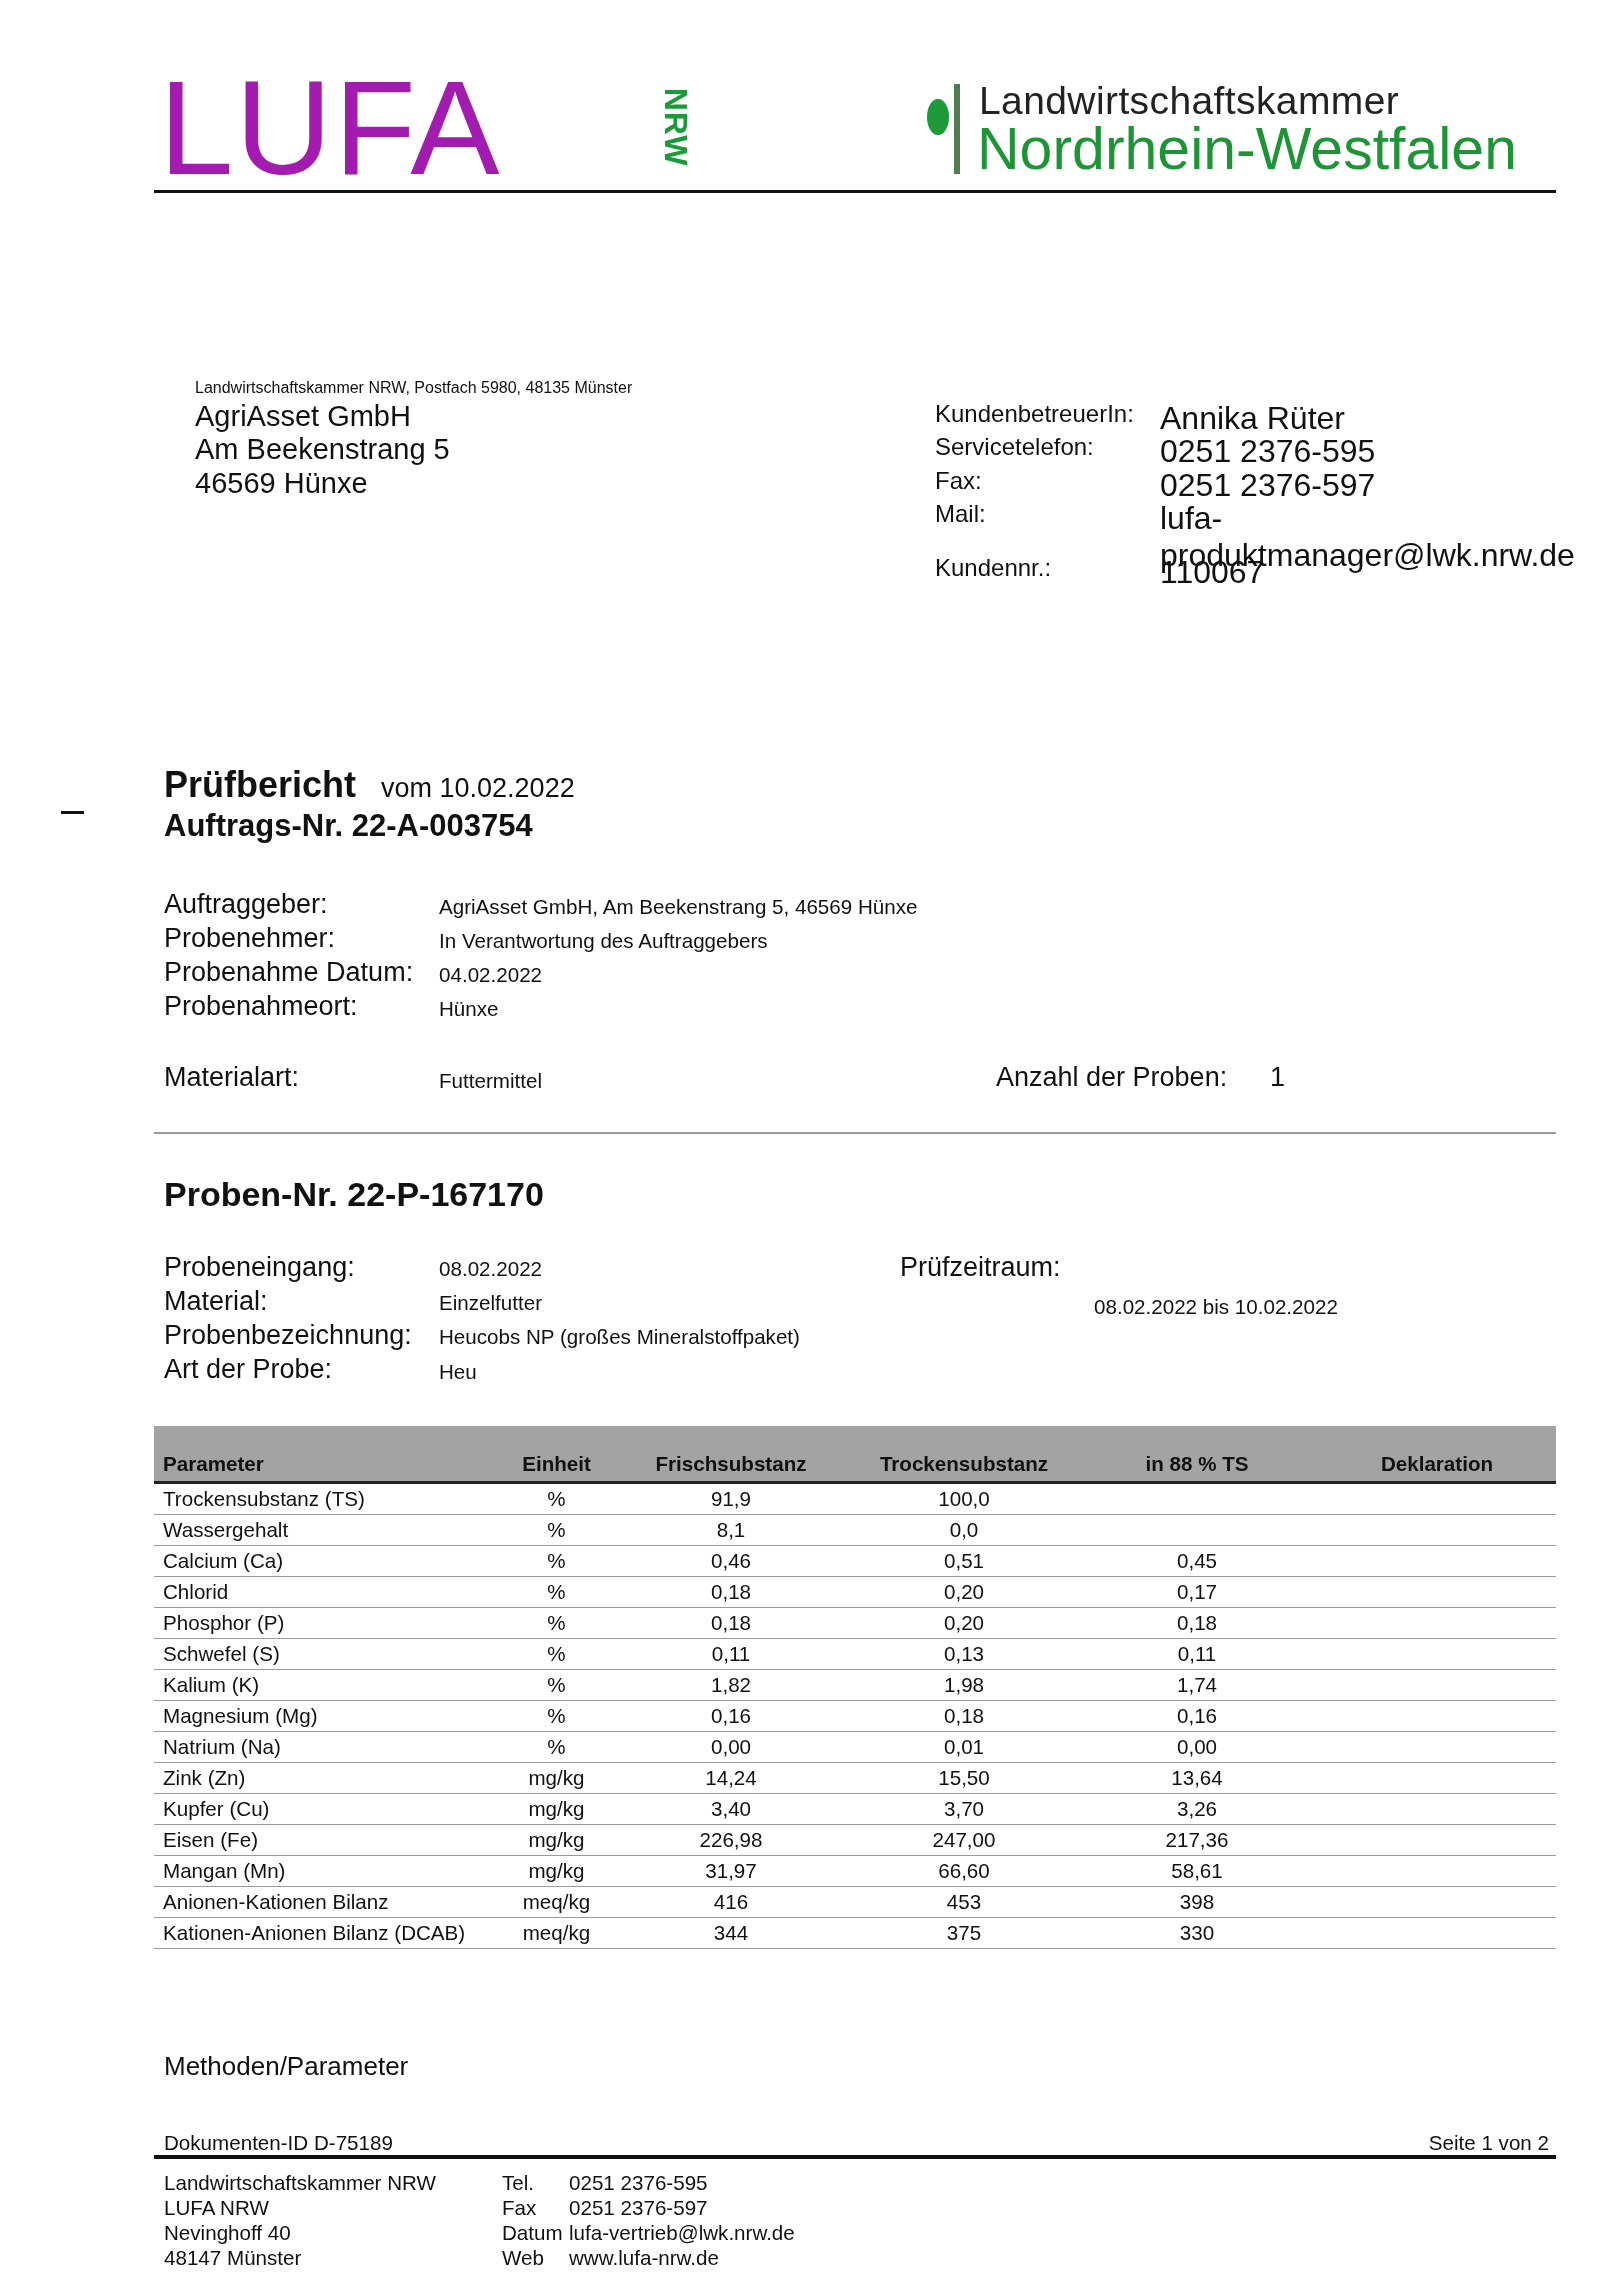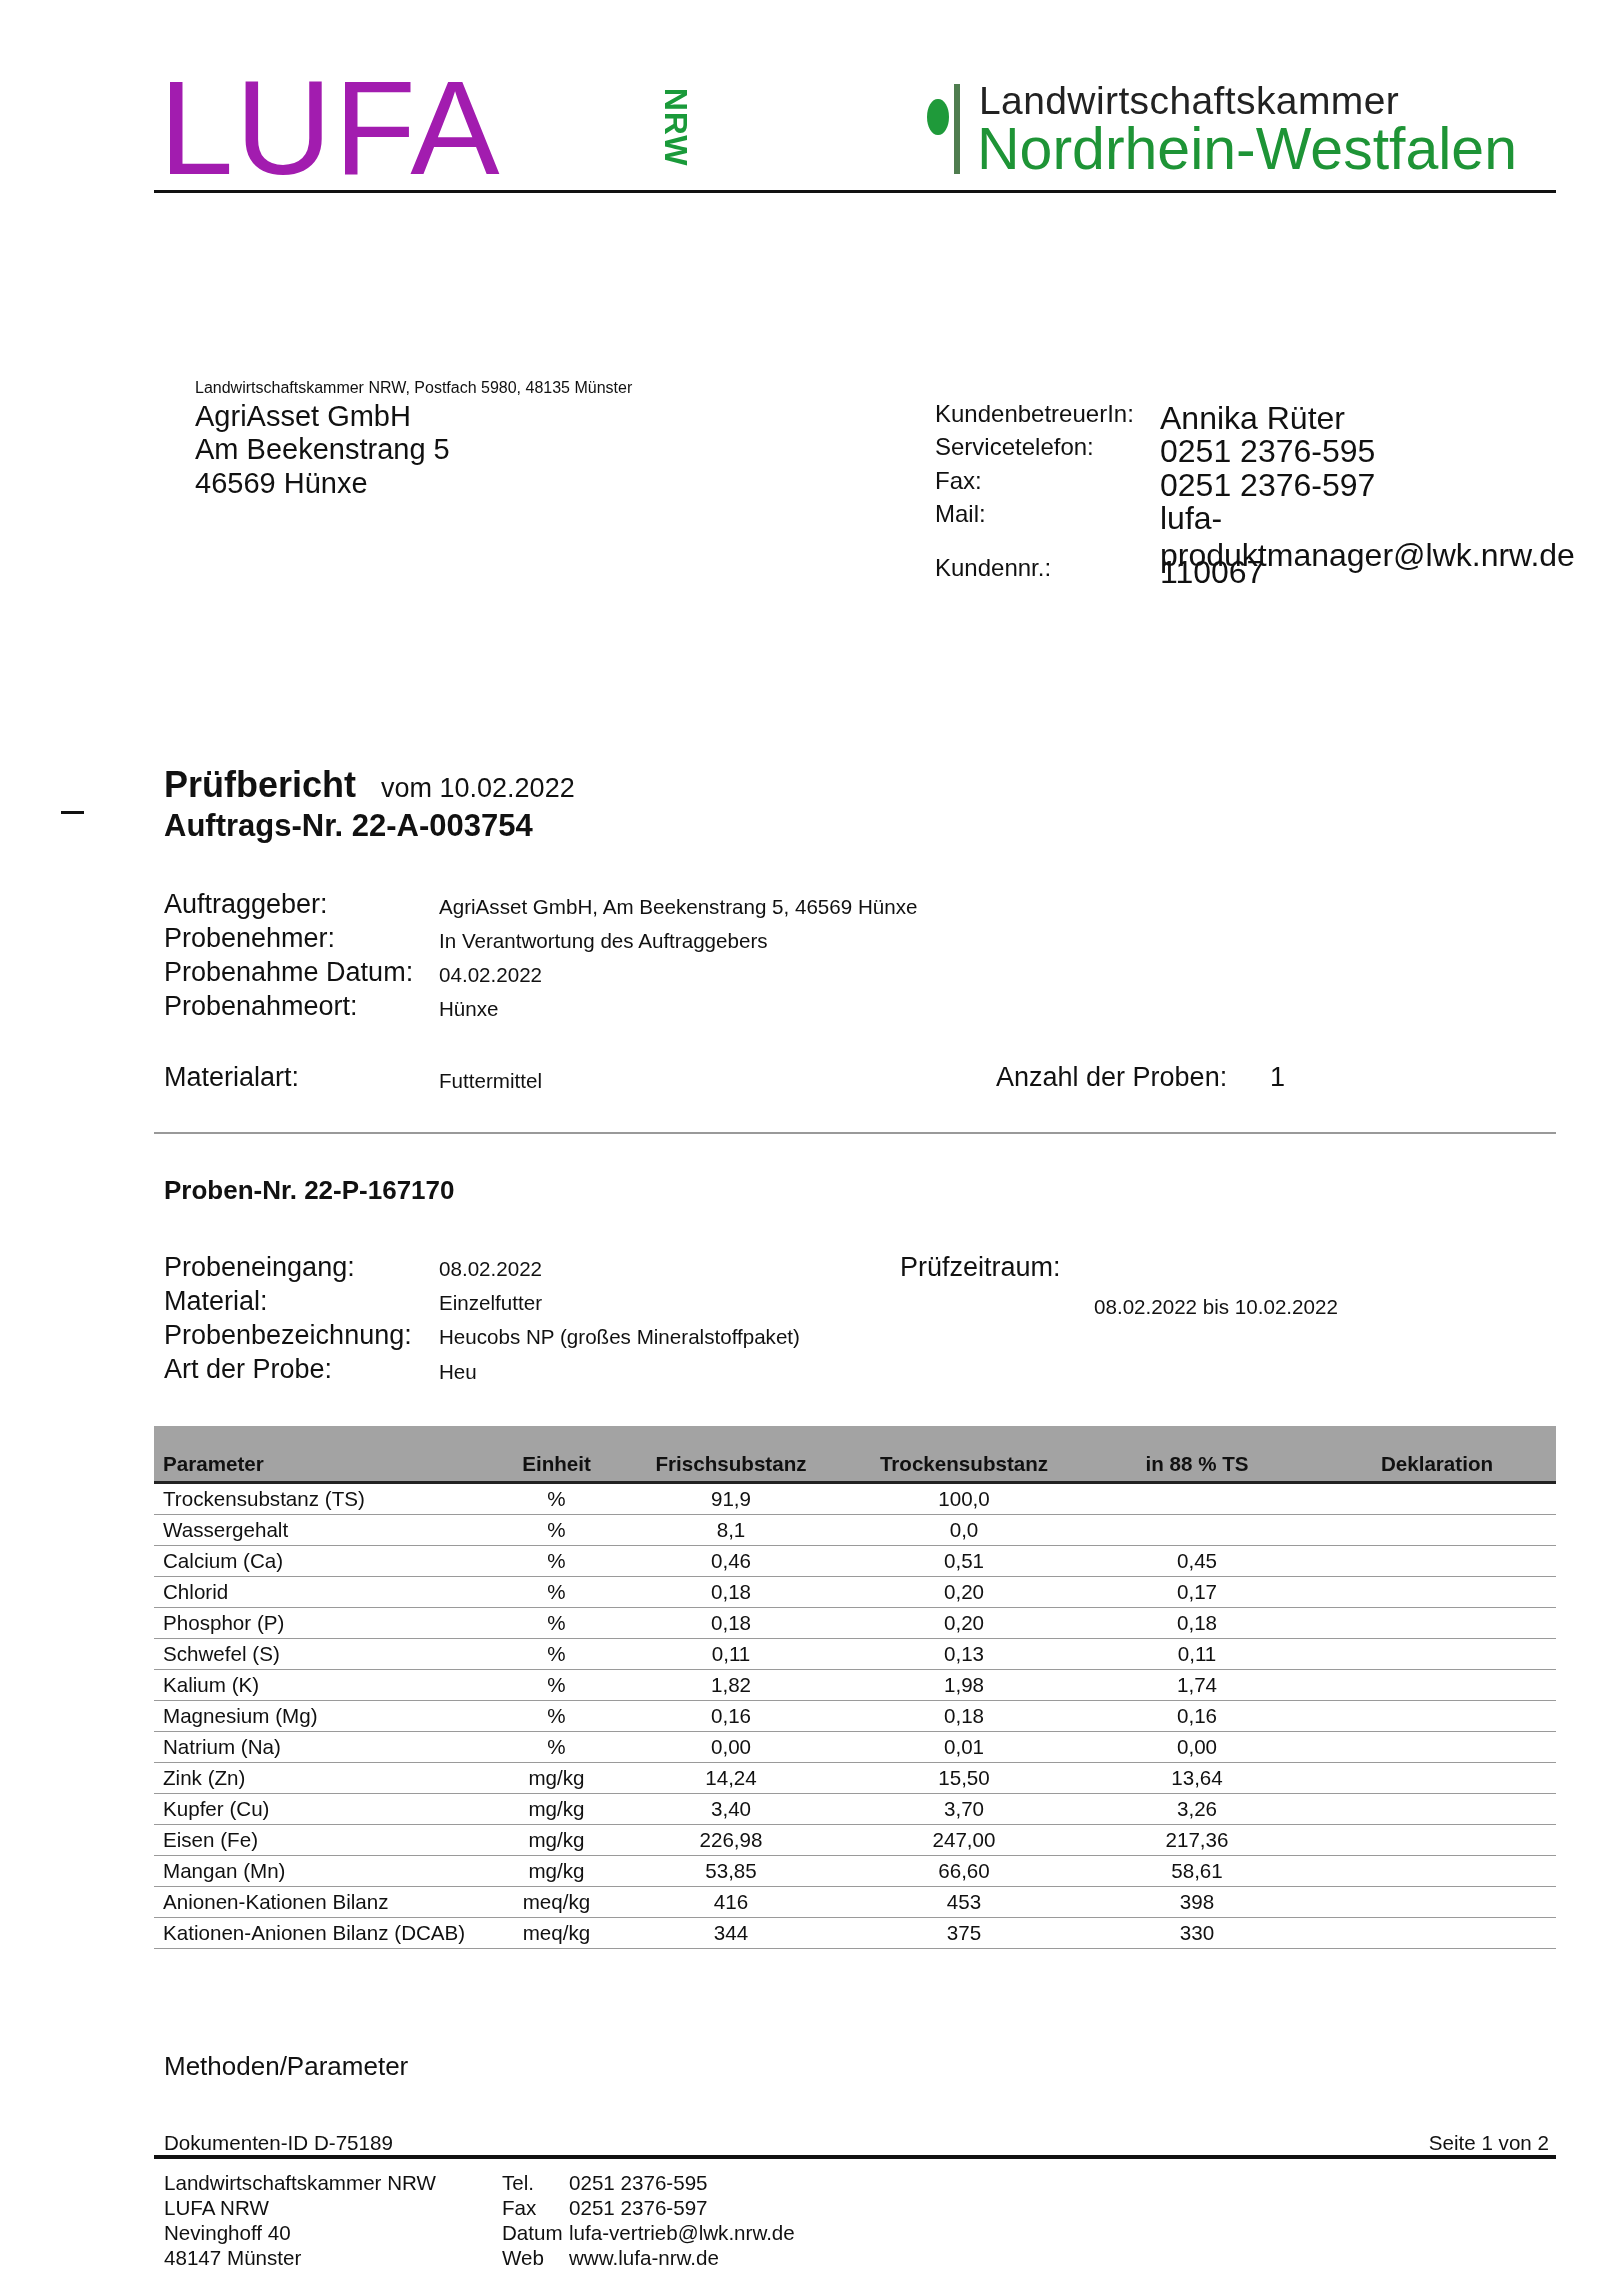--- a/index.html
+++ b/index.html
@@ -32,21 +32,21 @@
   #title-date { font-size:27px; font-weight:400; margin-left:25px; }
   #auftrag { left:164px; top:808px; font-size:31px; font-weight:700; }
 
   .meta-label { left:164px; font-size:27px; }
   .meta-value { left:439px; font-size:20.6px; }
 
   #anzahl-label { left:996px; top:1062px; font-size:27px; }
   #anzahl-value { left:1270px; top:1062px; font-size:27px; }
   #rule-mid { top:1132px; height:1.8px; background:#999; }
 
-  #proben-nr { left:164px; top:1175px; font-size:26px; font-weight:700; }
+  #proben-nr { left:164px; top:1175px; font-size:34px; font-weight:700; }
   #pruef-label { left:900px; top:1252px; font-size:27px; }
   #pruef-value { left:1094px; top:1295px; font-size:20.6px; }
 
   
   #table-wrap { left:154px; top:1426px; width:1402px; }
   table { border-collapse:collapse; width:1402px; font-size:20.6px; }
   thead th { background:#a3a3a3; font-weight:700; height:50px; vertical-align:bottom; padding:0 0 5.4px 0;
              border-bottom:3.6px solid #222; }
   tbody td { height:30px; padding:0; border-bottom:1.8px solid #9a9a9a; line-height:30px; }
   th.c-param, td.c-param { text-align:left; padding-left:9px; width:340px; }
@@ -238,21 +238,21 @@
           <td class="c-param">Eisen (Fe)</td>
           <td class="c-unit">mg/kg</td>
           <td class="c-fs">226,98</td>
           <td class="c-ts">247,00</td>
           <td class="c-88">217,36</td>
           <td class="c-dek"></td>
         </tr>
         <tr>
           <td class="c-param">Mangan (Mn)</td>
           <td class="c-unit">mg/kg</td>
-          <td class="c-fs">53,85</td>
+          <td class="c-fs">31,97</td>
           <td class="c-ts">66,60</td>
           <td class="c-88">58,61</td>
           <td class="c-dek"></td>
         </tr>
         <tr>
           <td class="c-param">Anionen-Kationen Bilanz</td>
           <td class="c-unit">meq/kg</td>
           <td class="c-fs">416</td>
           <td class="c-ts">453</td>
           <td class="c-88">398</td>

